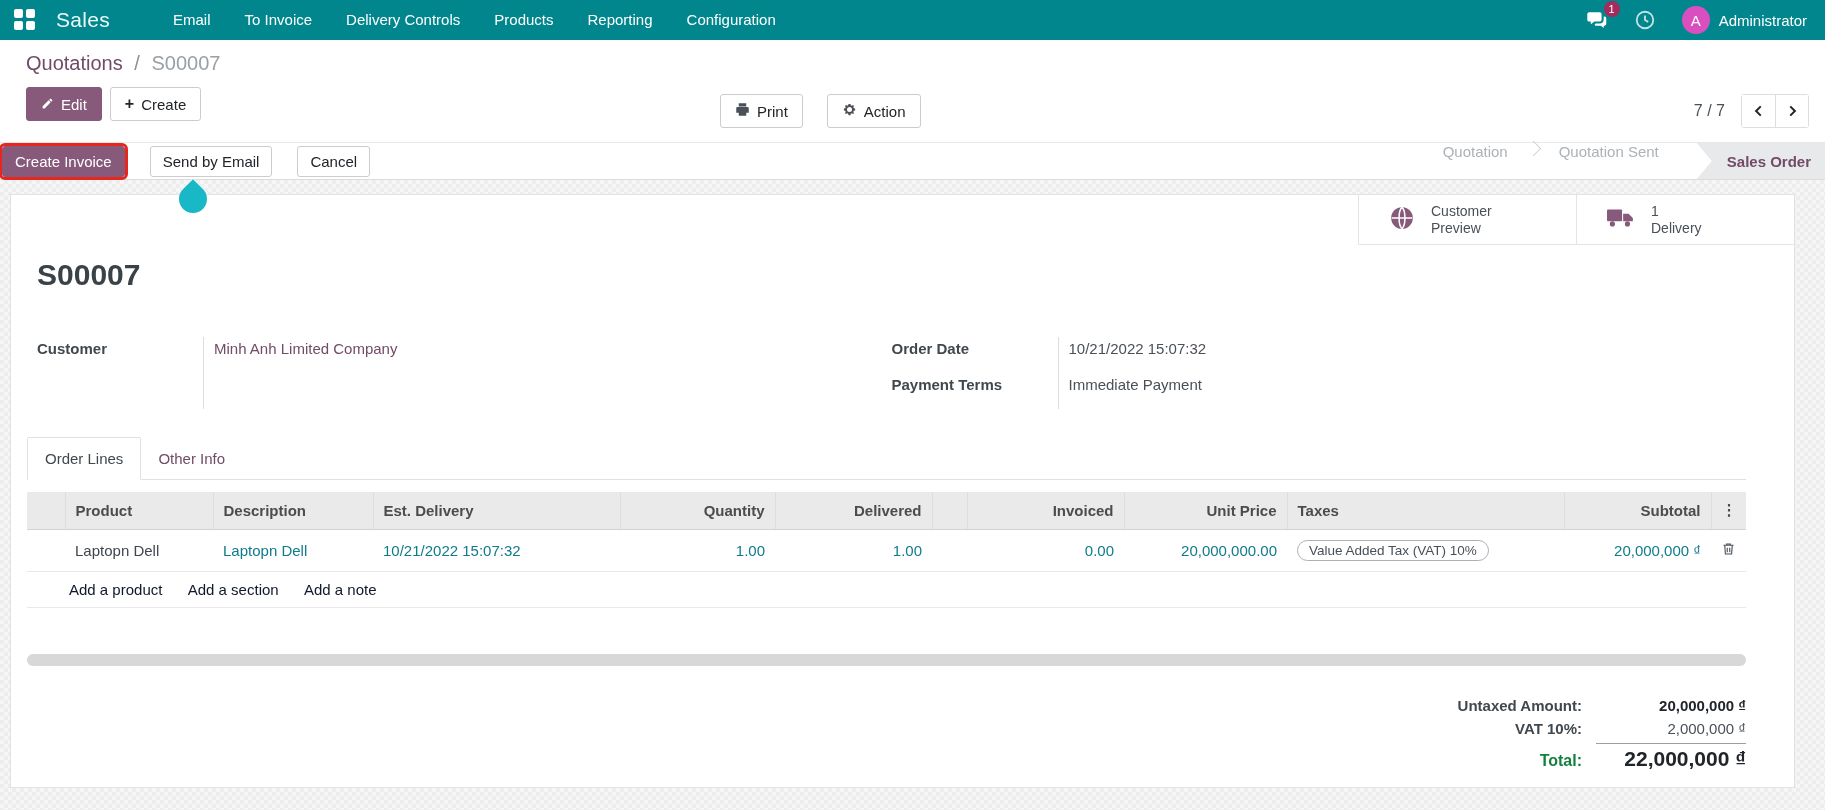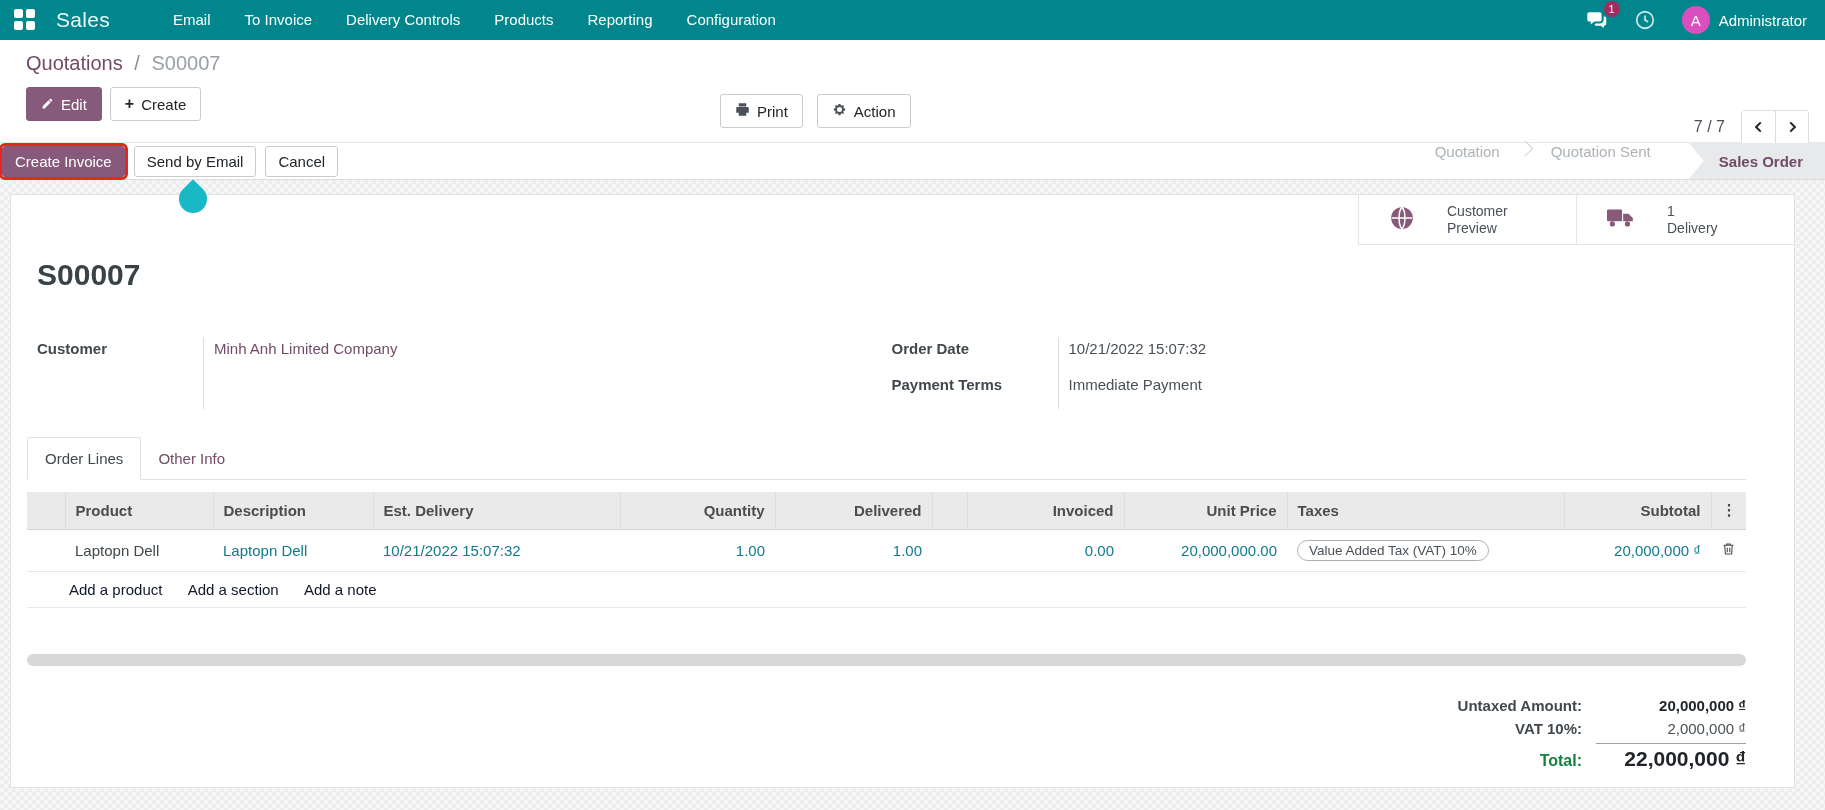--- a/index.html
+++ b/index.html
@@ -23,47 +23,47 @@
   
   .control-panel { position:relative; height:102px; padding:12px 16px 0 16px; background:#fff; }
   .breadcrumb { font-size:20px; margin-left:10px; }
   .breadcrumb .parent { color:#714B67; cursor:pointer; }
   .breadcrumb .sep { color:#8a9095; padding:0 6px; }
   .breadcrumb .current { color:#9aa0a6; }
   .cp-buttons { margin-top:12px; margin-left:10px; display:flex; gap:8px; }
   .btn { display:inline-flex; align-items:center; gap:7px; height:34px; padding:6px 14px; font-size:15px; background:#fff; border:1px solid #ccc; border-radius:3px; color:#212529; cursor:pointer; white-space:nowrap; }
   .btn-primary { background:#875A7B; border-color:#875A7B; color:#fff; }
   .btn .plus { font-weight:700; font-size:16px; line-height:14px; }
-  .cp-center { position:absolute; left:720px; top:54px; display:flex; gap:14px;justify-content:flex-end; }
-  .pager { position:absolute; right:16px; top:70px; display:flex; align-items:center; gap:16px; }
+  .cp-center { position:absolute; left:720px; top:54px; display:flex; gap:24px;justify-content:flex-end; }
+  .pager { position:absolute; right:16px; top:54px; display:flex; align-items:center; gap:16px; }
   .pager-value { font-size:16px; color:#495057; }
   .pager-nav { display:flex; border:1px solid #ddd; border-radius:3px; }
   .pager-btn { width:33px; height:32px; display:flex; align-items:center; justify-content:center; cursor:pointer; background:#fff; }
   .pager-btn + .pager-btn { border-left:1px solid #ddd; }
 
   
   .statusbar { height:38px; background:#fff; border-top:1px solid #e8e8e8; border-bottom:1px solid #dcdcdc; display:flex; align-items:center; padding-left:2px; }
-  .sb-buttons { display:flex; gap:9px; align-items:center; }
+  .sb-buttons { display:flex; gap:25px; align-items:center; }
   .sb-btn { height:31px; padding:5px 12px; }
   .highlight-red { outline:3px solid #e7271d; outline-offset:0; }
   .sb-states { margin-left:auto; display:flex; height:100%; }
   .sb-state { color:#acb2b7; font-size:15px; padding:0 24px; }
   .sb-chevron { width:11px; height:11px; border-top:1px solid #d2d2d2; border-right:1px solid #d2d2d2; transform:rotate(45deg); margin:0 -4px; }
-  .sb-state.active { height:100%; display:flex; align-items:center; background:#e7e9ea; color:#714B67; font-weight:700; padding:0 22px 0 30px; clip-path:polygon(0 0,100% 0,100% 100%,0 100%,15px 50%); margin-left:14px; }
+  .sb-state.active { height:100%; display:flex; align-items:center; background:#e7e9ea; color:#714B67; font-weight:700; padding:0 14px 0 30px; clip-path:polygon(0 0,100% 0,100% 100%,0 100%,15px 50%); margin-left:14px; }
 
   
   .content { position:relative; height:630px;
     background-image:
       linear-gradient(45deg,#ededed 25%,transparent 25%,transparent 75%,#ededed 75%),
       linear-gradient(45deg,#ededed 25%,#f6f6f6 25%,#f6f6f6 75%,#ededed 75%);
     background-size:8px 8px; background-position:0 0,4px 4px; }
   .sheet { position:absolute; top:14px; left:10px; width:1785px; height:594px; background:#fff; border:1px solid #e2e2e2; padding:0 48px 0 16px; }
 
   .button-box { position:absolute; top:0; right:0; display:flex; }
-  .smart-btn { width:218px; height:50px; border-left:1px solid #e4e4e4; border-bottom:1px solid #e4e4e4; background:#fff; display:flex; align-items:center; gap:32px; padding-left:30px; cursor:pointer; }
+  .smart-btn { width:218px; height:50px; border-left:1px solid #e4e4e4; border-bottom:1px solid #e4e4e4; background:#fff; display:flex; align-items:center; gap:16px; padding-left:30px; cursor:pointer; }
   .smart-text { font-size:14px; line-height:17px; color:#495057; }
 
   .record-title { margin:62px 0 0 10px; font-size:30px; font-weight:700; color:#384247; line-height:36px; }
 
   .o-groups { display:flex; margin-top:44px; margin-left:10px; }
   .o-group { width:50%; }
   .o-row { display:flex; min-height:36px; }
   .o-label { flex:0 0 166px; font-weight:700; color:#40484e; padding-top:3px; }
   .o-sep { border-left:1px solid #ddd; }
   .o-value { flex:1; padding:3px 0 3px 10px; color:#495057; }

